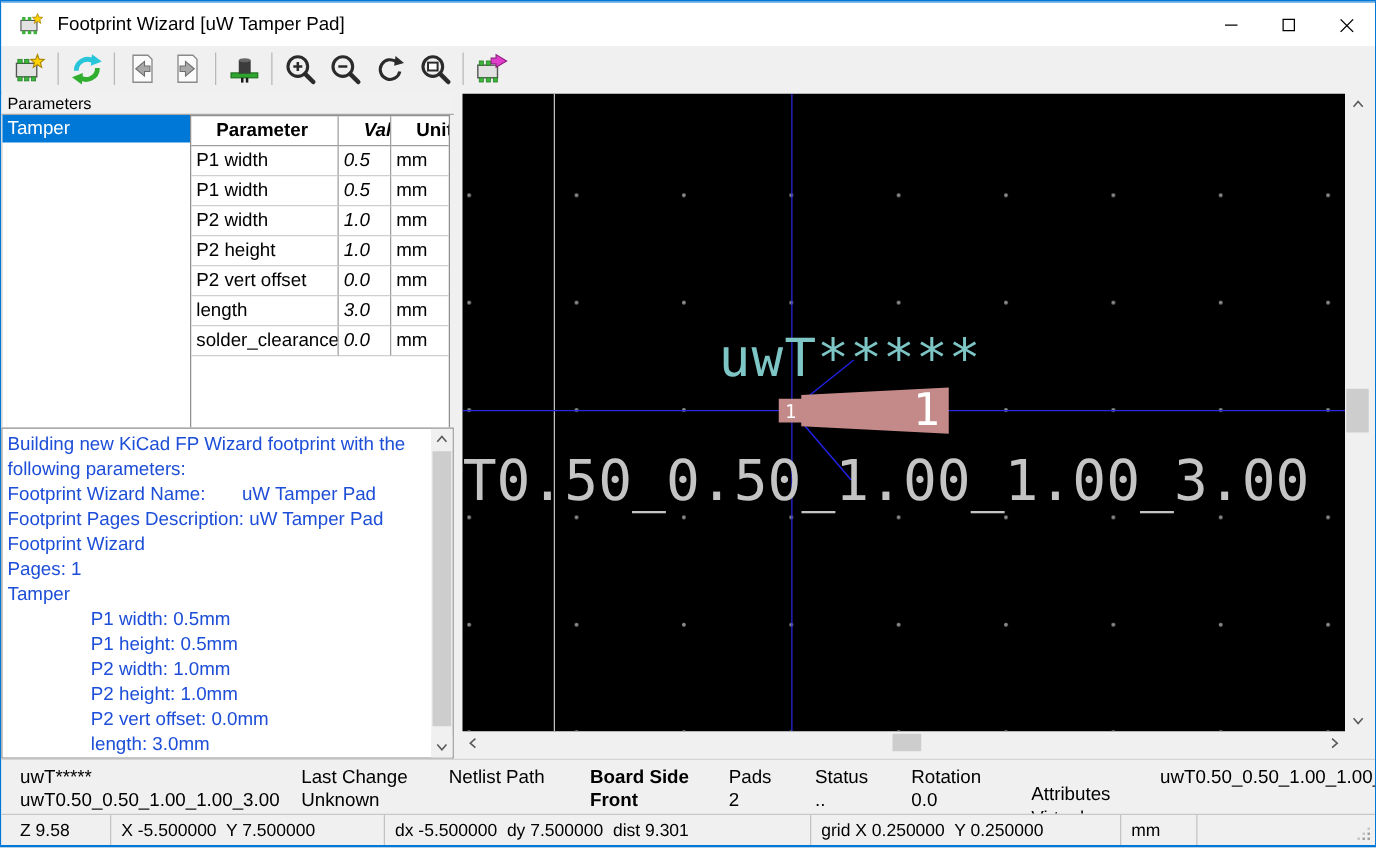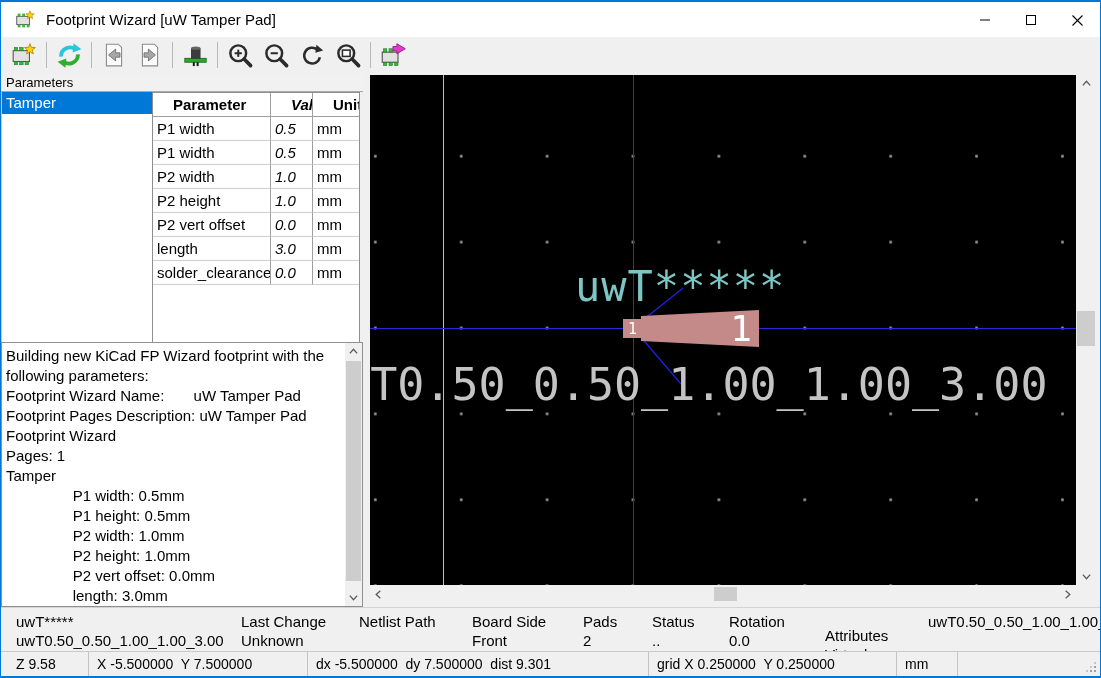--- a/index.html
+++ b/index.html
@@ -25,21 +25,21 @@
   .page-item.selected { background:#0078d7; color:#ffffff; }
   .param-table { position:absolute; left:151px; top:91px; width:208px; height:250px; background:#ffffff; border:1px solid #8f8f8f; border-bottom:none; font-size:15px; }
   .trow { display:flex; height:24px; line-height:23px; }
   .trow > span { border-right:1px solid #9f9f9f; border-bottom:1px solid #cfcfcf; padding-left:4px; overflow:hidden; white-space:nowrap; }
   .trow .c-param { width:118px; }
   .trow .c-value { width:42px;font-style:italic; }
   .trow .c-units { width:46px; border-right:none; }
   .thead .c-param, .thead .c-value, .thead .c-units { font-weight:bold; border-bottom:1px solid #9f9f9f;padding-left:20px; }
   
   .msg-panel { position:absolute; left:0; top:341px; width:362px; height:265px; background:#ffffff; border:1px solid #8f8f8f; overflow:hidden; }
-  .msg-lines { position:absolute; left:4px; top:3px; width:336px; font-size:15px; line-height:20px; color:#000000; }
+  .msg-lines { position:absolute; left:4px; top:3px; width:336px; font-size:15px; line-height:20px; color:#1d4ed8; }
   .msg-line { white-space:pre; overflow:hidden; }
   .scroll-v { position:absolute; top:0; right:0; width:17px; height:100%; background:#f0f0f0; }
   .scroll-arrow { position:absolute; left:0; width:17px; height:17px; display:flex; align-items:center; justify-content:center; background:#f0f0f0; }
   .scroll-thumb-v { position:absolute; left:1px; width:15px; background:#cdcdcd; }
   
   .canvas { position:absolute; left:369px; top:74px; width:706px; height:510px; overflow:hidden;
     background-color:#000;
     background-image:radial-gradient(circle at 1.5px 1.5px, #8c8c8c 1.1px, transparent 1.9px);
     background-size:85.9px 85.9px; background-position:261.5px 251.5px; }
   .page-border-line { position:absolute; left:73px; top:0; width:1px; height:510px; background:#c0c0c0; }
@@ -53,21 +53,21 @@
   .canvas-hscroll { position:absolute; left:369px; top:585px; width:706px; height:16px; background:#f0f0f0; }
   .scroll-arrow-h { position:absolute; top:0; width:17px; height:16px; display:flex; align-items:center; justify-content:center; }
   .scroll-thumb-h { position:absolute; top:1px; height:14px; background:#cdcdcd; }
   .scroll-corner { position:absolute; left:1075px; top:585px; width:20px; height:16px; background:#f0f0f0; }
   
   .statusbar1 { position:absolute; left:0; top:606px; width:1101px; height:44px; background:#f0f0f0; border-top:1px solid #d4d4d4; display:flex; padding-left:15px; font-size:15px; }
   .sb1-field { padding-top:4px; overflow:hidden; }
   .sb1-field:nth-child(1){ width:225px; }
   .sb1-field:nth-child(2){ width:118px; }
   .sb1-field:nth-child(3){ width:113px; }
-  .sb1-field:nth-child(4){ width:111px; }
+  .sb1-field:nth-child(4){ width:111px;font-weight:bold; }
   .sb1-field:nth-child(5){ width:69px; }
   .sb1-field:nth-child(6){ width:77px; }
   .sb1-field:nth-child(7){ width:96px; }
   .sb1-field:nth-child(8){ width:103px;margin-top:14px; }
   .sb1-field:nth-child(9){ flex:1; }
   .sb1-label, .sb1-value { height:19px; line-height:19px; white-space:nowrap; color:#000; }
   .statusbar2 { position:absolute; left:0; top:650px; width:1101px; height:43px; background:#f0f0f0; border-top:1px solid #c8c8c8; display:flex; font-size:14px; }
   .sb2-cell { height:100%; line-height:25px; border-right:1px solid #c3c3c3; padding-left:8px; white-space:pre; overflow:hidden; }
   .sb2-cell:nth-child(1){ width:88px; padding-left:15px; }
   .sb2-cell:nth-child(2){ width:219px; }

